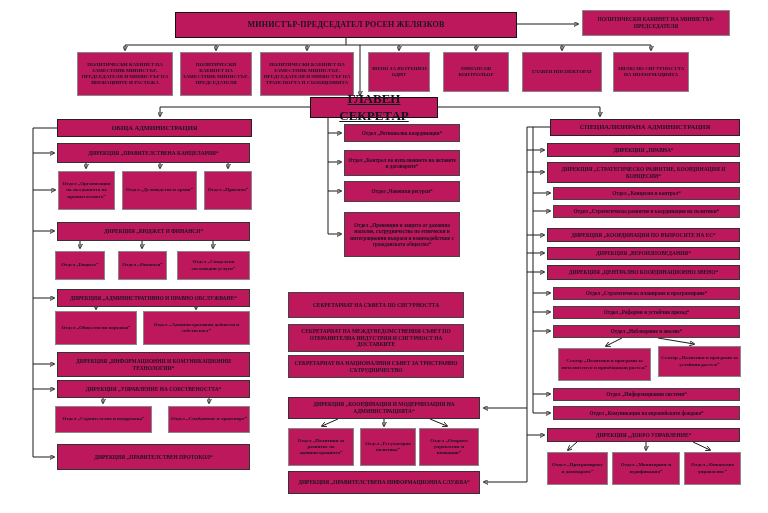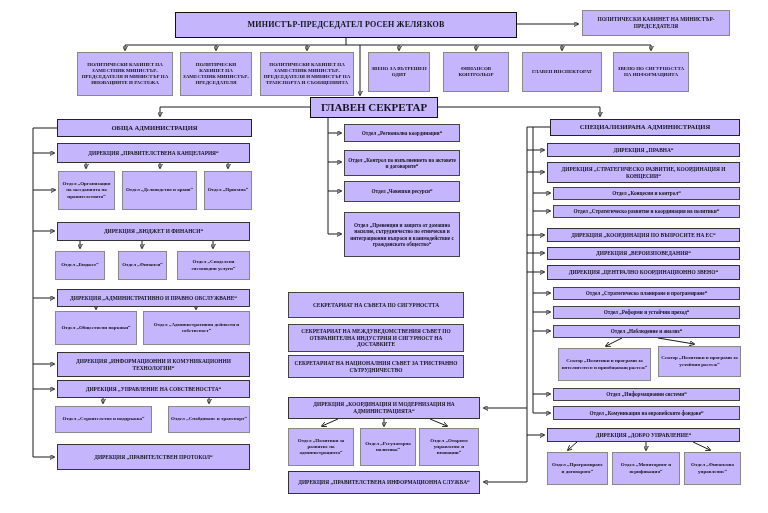--- a/index.html
+++ b/index.html
@@ -1,22 +1,22 @@
 <!DOCTYPE html>
 <html><head>
 <meta charset="utf-8">
 <style>
   html,body{margin:0;padding:0;background:#ffffff;}
   #canvas{position:relative;width:768px;height:513px;background:#fff;overflow:hidden;
           font-family:"Liberation Serif","DejaVu Serif",serif;}
-  .box{position:absolute;background:#c4b5fd;border:1px solid #666;box-sizing:border-box;
+  .box{position:absolute;background:#be185d;border:1px solid #666;box-sizing:border-box;
        display:flex;align-items:center;justify-content:center;text-align:center;
        font-weight:bold;color:#14141e;padding:1px 2px;line-height:1.25;font-size:5.4px;}
   .pm{border:1.6px solid #111;font-size:8px;letter-spacing:.2px;}
-  .gs{border:1.5px solid #111;font-size:11px;}
+  .gs{border:1.5px solid #111;font-size:13px;text-decoration:underline;}
   .hd{border:1.2px solid #222;font-size:6.6px;}
   .dir{border:1px solid #333;font-size:5.4px;}
   .sm{border:1px solid #888;font-size:5px;}
   .md{border:1px solid #444;font-size:5.2px;}
   svg.wires{position:absolute;left:0;top:0;width:768px;height:513px;pointer-events:none;}
   svg.wires path{stroke:#1a1a1a;stroke-width:1;fill:none;}
 </style>
 </head>
 <body>
 

